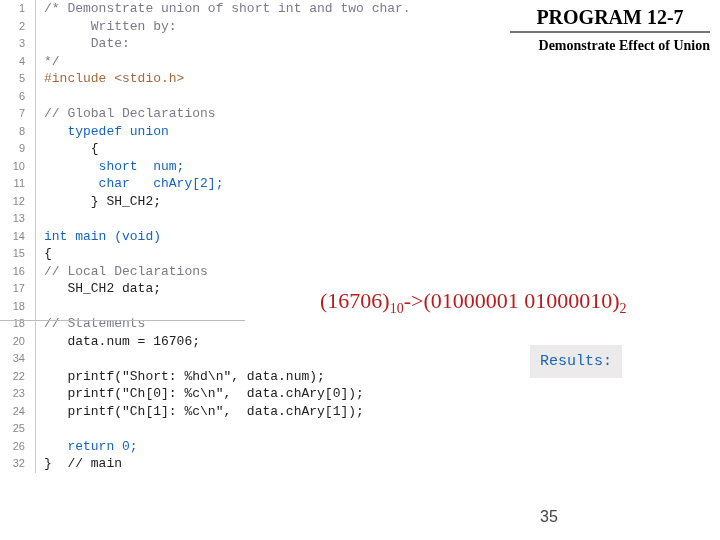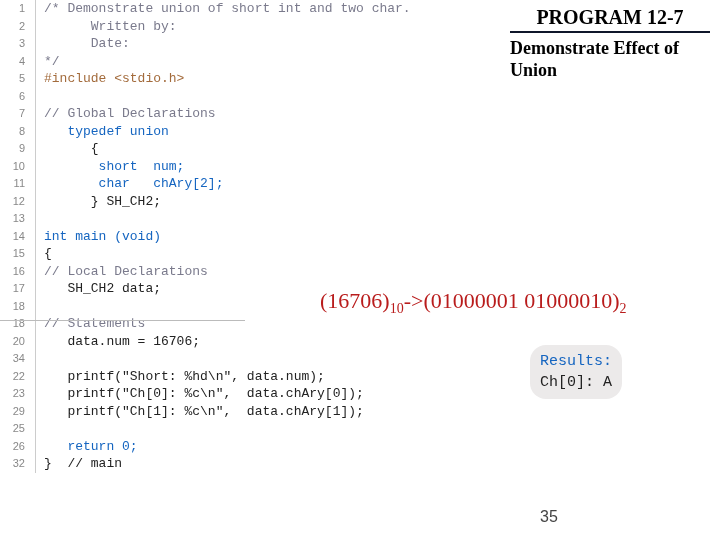--- a/index.html
+++ b/index.html
@@ -41,32 +41,32 @@
   .heading {
     position: absolute;
     top: 6px;
     right: 10px;
     font-family: "Times New Roman", serif;
     font-size: 20px;
     font-weight: bold;
     color: #000;
     text-align: center;
     width: 200px;
-    border-bottom: 2px solid #0f172a;
+    border-bottom: 2px solid #737373;
     padding-bottom: 2px;
   }
   .subheading {
     position: absolute;
     top: 38px;
     right: 10px;
     font-family: "Times New Roman", serif;
-    font-size: 18px;
+    font-size: 14px;
     font-weight: bold;
     color: #000;
-    text-align: left;
+    text-align: right;
     width: 200px;
     line-height: 1.2;
   }
   .formula {
     position: absolute;
     top: 288px;
     left: 320px;
     font-family: "Times New Roman", serif;
     font-size: 22px;
     color: #b91c1c;
@@ -74,21 +74,20 @@
   .formula .sub { font-size: 14px; vertical-align: sub; }
   .results {
     position: absolute;
     top: 345px;
     left: 530px;
     background: #eceaea;
     padding: 6px 10px;
     font-family: "Courier New", monospace;
     font-size: 15px;
     line-height: 1.4;
-    border-radius: 16px;
   }
   .results-title { color: #1565c0; }
   .results-line  { color: #222; }
   .pagenum {
     position: absolute;
     bottom: 14px;
     left: 540px;
     font-family: Arial, sans-serif;
     font-size: 16px;
     color: #444;
@@ -122,35 +121,34 @@
       <div>14</div>
       <div>15</div>
       <div>16</div>
       <div>17</div>
       <div>18</div>
       <div>18</div>
       <div>20</div>
       <div>34</div>
       <div>22</div>
       <div>23</div>
-      <div>29</div>
+      <div>24</div>
       <div>25</div>
       <div>26</div>
       <div>32</div>
     </div>
   <div class="code" id="code"><div class="line"><span class="cmt">/* Demonstrate union of short int and two char.</span></div><div class="line"><span class="cmt">      Written by:</span></div><div class="line"><span class="cmt">      Date:</span></div><div class="line"><span class="cmt">*/</span></div><div class="line"><span class="pre">#include &lt;stdio.h&gt;</span></div><div class="line"><span class="plain"></span></div><div class="line"><span class="cmt">// Global Declarations</span></div><div class="line"><span class="kw">   typedef union</span></div><div class="line"><span class="plain">      {</span></div><div class="line"><span class="kw">       short  num;</span></div><div class="line"><span class="kw">       char   chAry[2];</span></div><div class="line"><span class="plain">      } SH_CH2;</span></div><div class="line"><span class="plain"></span></div><div class="line"><span class="kw">int main (void)</span></div><div class="line"><span class="plain">{</span></div><div class="line"><span class="cmt">// Local Declarations</span></div><div class="line"><span class="plain">   SH_CH2 data;</span></div><div class="line"><span class="plain"></span></div><div class="line"><span class="cmt">// Statements</span></div><div class="line"><span class="plain">   data.num = 16706;</span></div><div class="line"><span class="plain"></span></div><div class="line"><span class="plain">   printf("Short: %hd\n", data.num);</span></div><div class="line"><span class="plain">   printf("Ch[0]: %c\n",  data.chAry[0]);</span></div><div class="line"><span class="plain">   printf("Ch[1]: %c\n",  data.chAry[1]);</span></div><div class="line"><span class="plain"></span></div><div class="line"><span class="kw">   return 0;</span></div><div class="line"><span class="plain">}  // main</span></div></div>
 </div>
 
 <div class="divider"></div>
 
 <div class="heading">PROGRAM 12-7</div>
 <div class="subheading">Demonstrate Effect of Union</div>
 
 <div class="formula">
   <span>(16706)</span><span class="sub">10</span><span>-&gt;</span><span>(01000001 01000010)</span><span class="sub">2</span>
 </div>
 
 <div class="results">
   <div class="results-title">Results:</div>
-  <div class="results-line">Ch[0]: A</div>
 </div>
 
 <div class="pagenum">35</div>
 
 </body></html>

